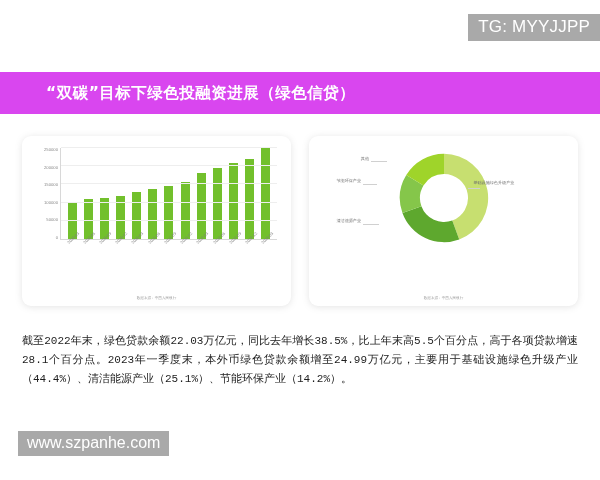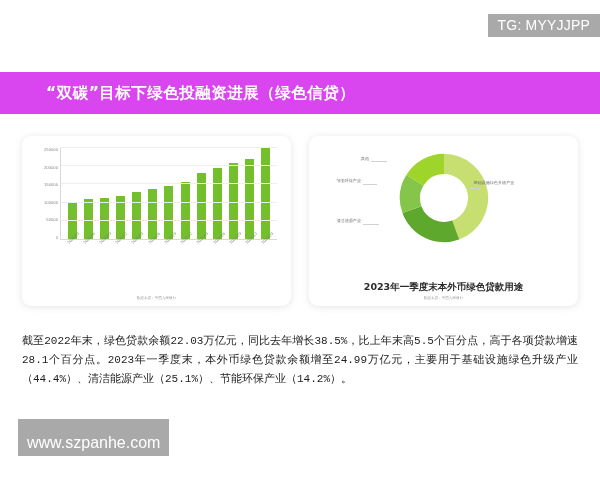--- a/index.html
+++ b/index.html
@@ -12,22 +12,22 @@
   #page { position: relative; width: 600px; height: 480px; background:#fff; }
 
   
   .wm {
     position: absolute;
     background: #a9a9a9;
     color: #ffffff;
     font-family: "Liberation Sans", sans-serif;
     white-space: nowrap;
   }
-  #wm-top { top: 14px; right: 0px; padding: 3px 10px 4px 10px; font-size: 14px; letter-spacing: .2px; }
-  #wm-bottom { left: 18px; bottom: 24px; padding: 15px 9px 4px 9px; font-size: 16px; }
+  #wm-top { top: 14px; right: 0px; padding: 3px 10px 4px 10px; font-size: 17px; letter-spacing: .2px; }
+  #wm-bottom { left: 18px; bottom: 24px; padding: 3px 9px 4px 9px; font-size: 16px; }
 
   
   #banner {
     position: absolute; left: 0; top: 72px; width: 600px; height: 42px;
     background: #d946ef;
     display: flex; align-items: center;
   }
   #banner-title {
     color: #ffffff; font-size: 15.5px; font-weight: bold;
     margin-left: 46px; letter-spacing: .5px;
@@ -215,21 +215,20 @@
           <div class="dlabel" id="lab-0" style="left: 62%; top: 36px; text-align: left; width: 44px; white-space: normal;">基础设施绿色升级产业</div>
           <div class="dlabel" id="lab-1" style="left: 2px; top: 74px; text-align: right; width: 40px;">清洁能源产业</div>
           <div class="dlabel" id="lab-2" style="left: 0px; top: 34px; text-align: right; width: 42px;">节能环保产业</div>
           <div class="dlabel" id="lab-3" style="left: 22px; top: 12px; text-align: right; width: 28px;">其他</div>
         <div class="leader" style="left: 60%; top: 44px; width: 12px;"></div>
             <div class="leader" style="left: 44px; top: 80px; width: 16px;"></div>
             <div class="leader" style="left: 44px; top: 40px; width: 14px;"></div>
             <div class="leader" style="left: 52px; top: 17px; width: 16px;"></div>
           </div>
       </div>
-      <div class="card-title">2023年一季度末本外币绿色贷款用途</div>
       <div class="card-source">数据来源：中国人民银行</div>
     </div>
 
   </div>
 
   <div id="body-text">截至2022年末，绿色贷款余额22.03万亿元，同比去年增长38.5%，比上年末高5.5个百分点，高于各项贷款增速28.1个百分点。2023年一季度末，本外币绿色贷款余额增至24.99万亿元，主要用于基础设施绿色升级产业（44.4%）、清洁能源产业（25.1%）、节能环保产业（14.2%）。</div>
 
   <div class="wm" id="wm-bottom">www.szpanhe.com</div>
 
 </div>

